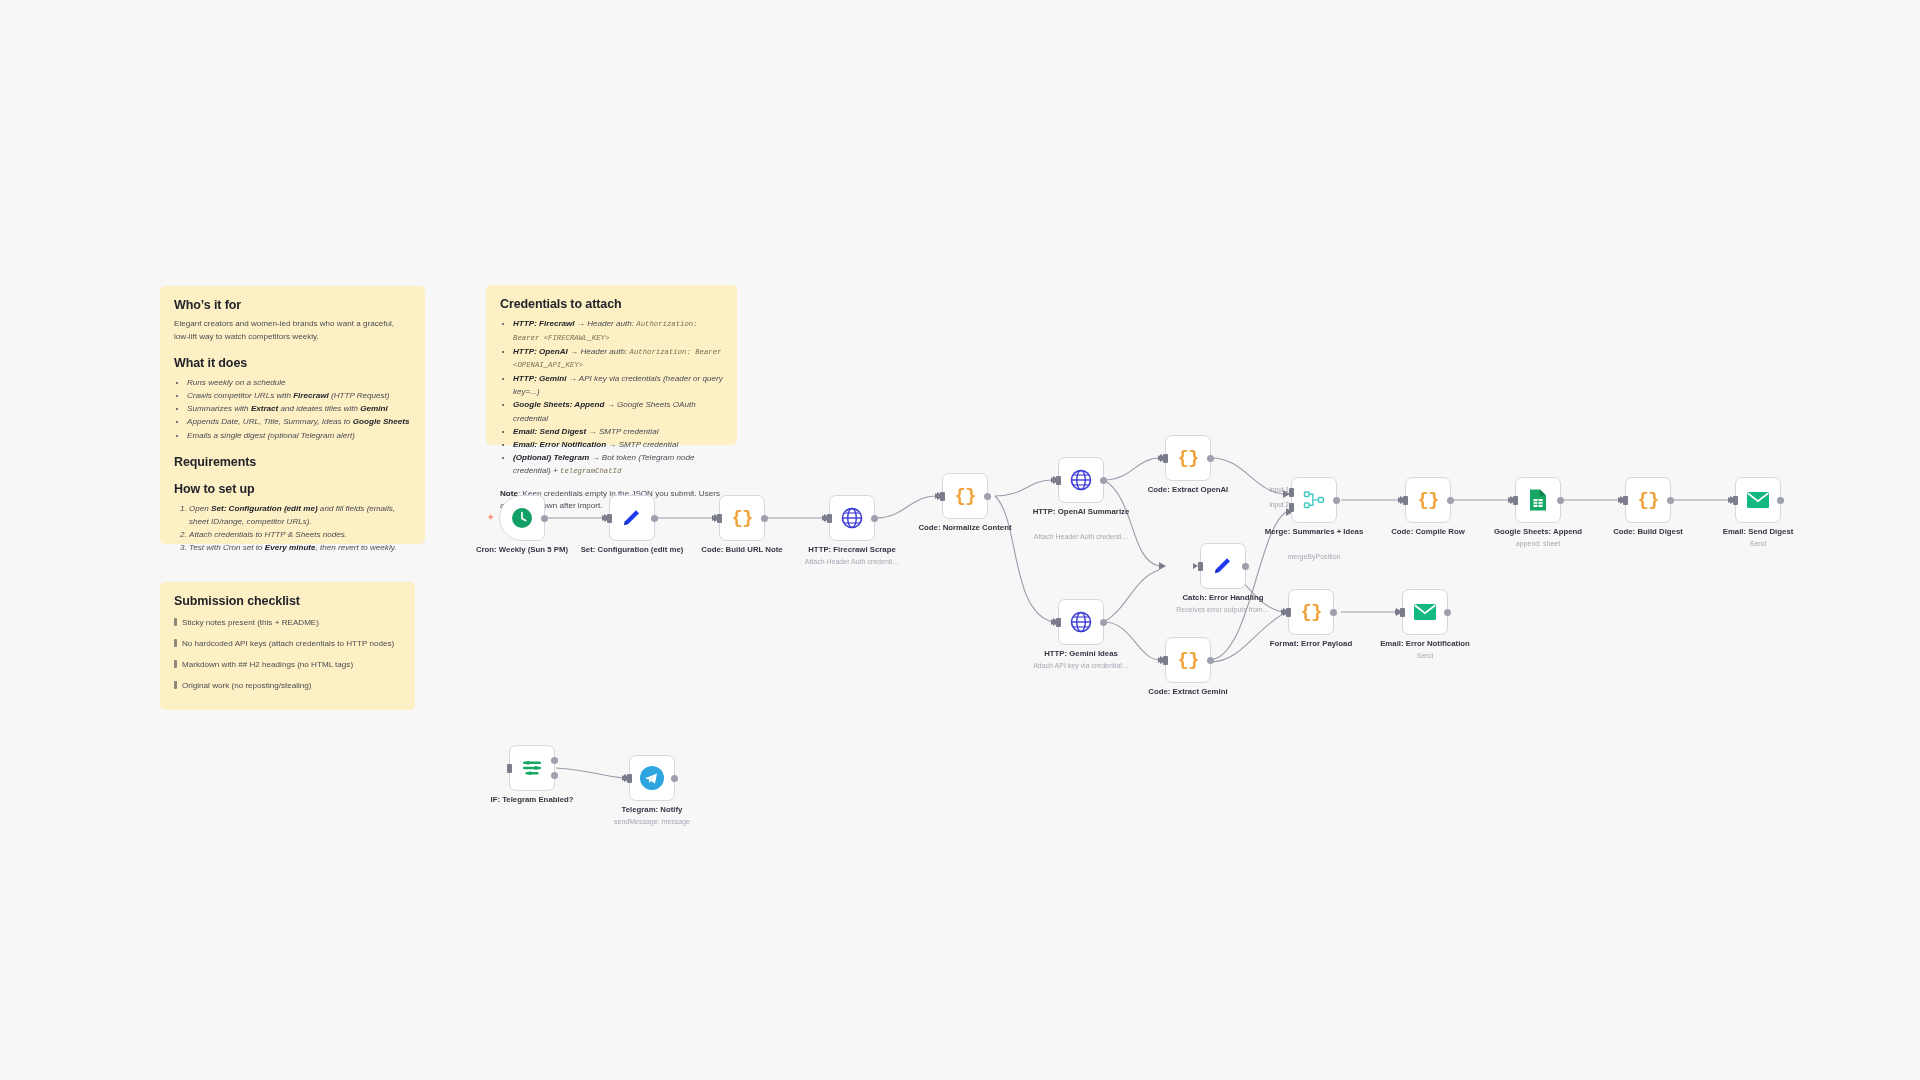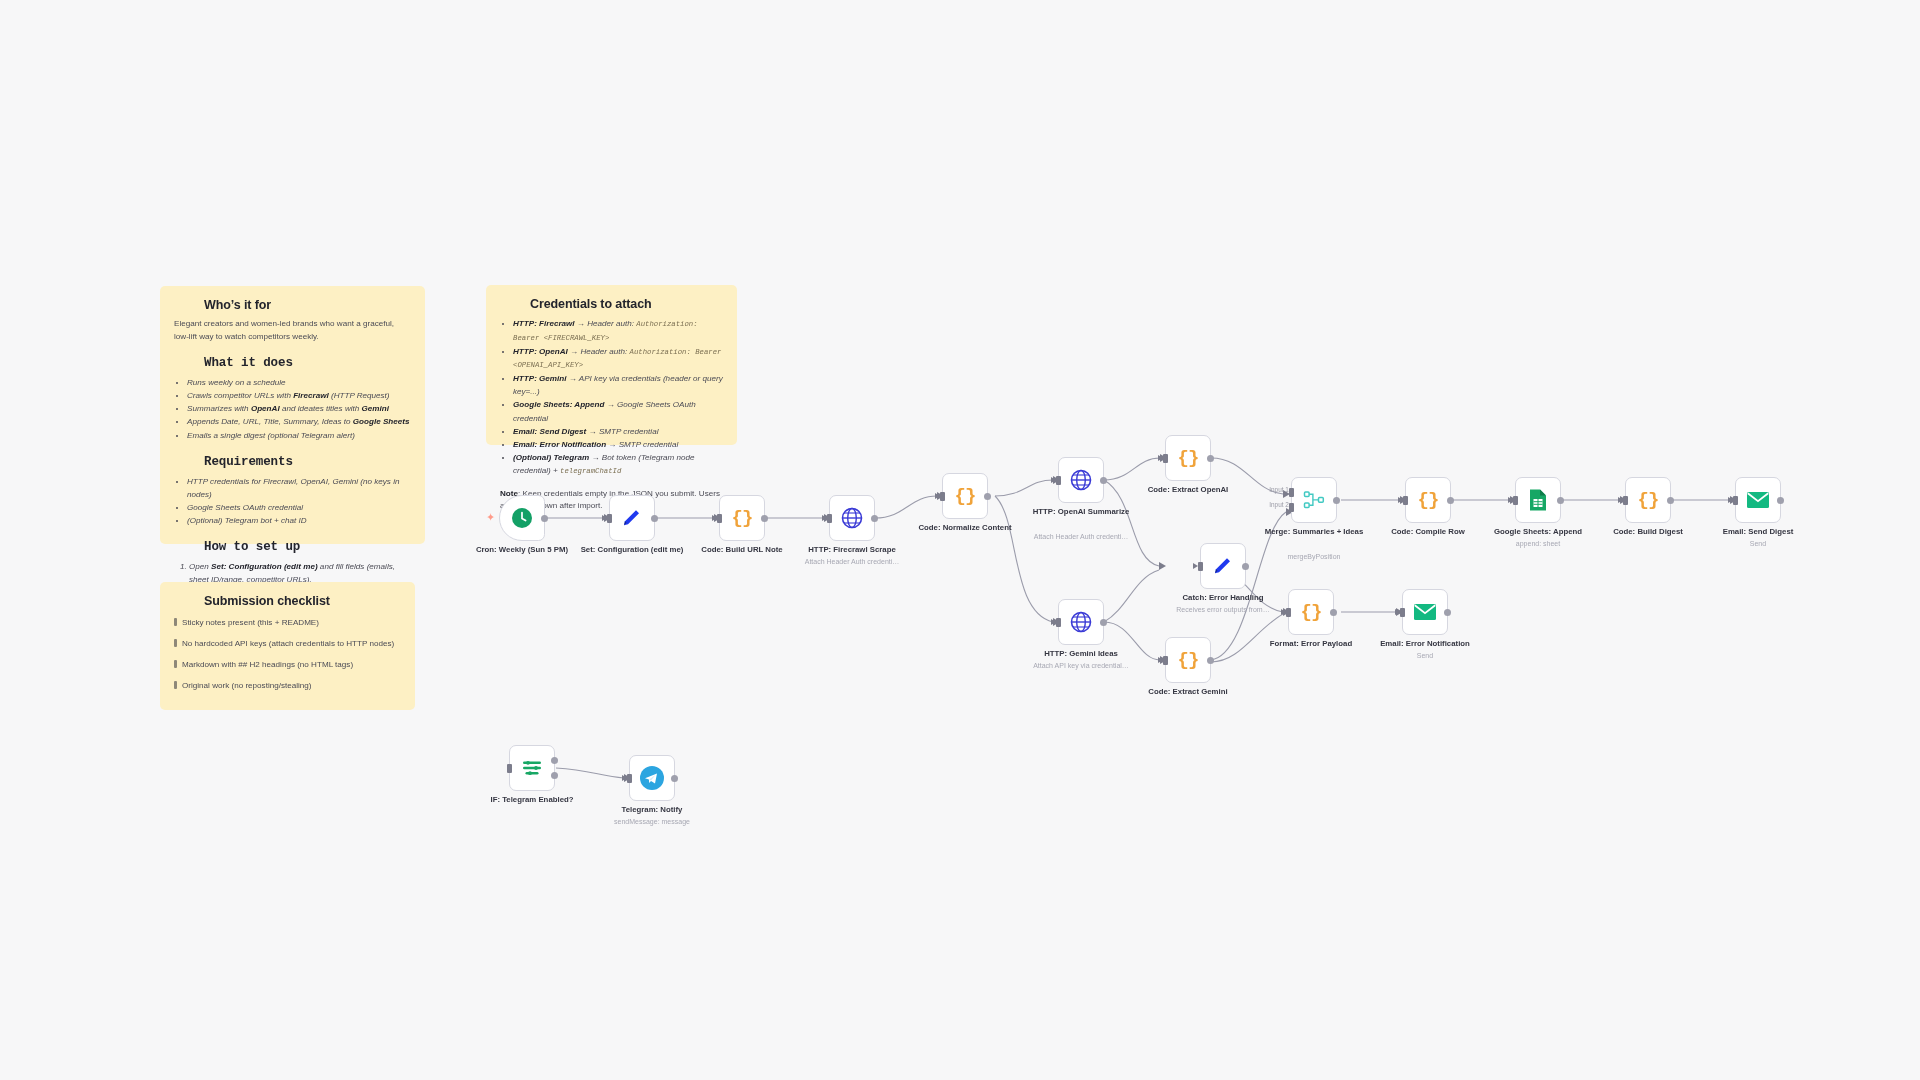--- a/index.html
+++ b/index.html
@@ -19,23 +19,22 @@
     border-radius: 5px;
     padding: 12px 14px 14px 14px;
     color: #3b3b44;
   }
   .sticky h2 {
     font-size: 12.5px;
     font-weight: bold;
     letter-spacing: -0.1px;
     margin-bottom: 6px;
     color: #23242c;
-    margin-left: 30px;
-  }
-  .sticky h2.nt { margin-top: 13px; font-family: Liberation Mono, monospace; }
+  }
+  .sticky h2.nt { margin-top: 13px; }
   .sticky p { font-size: 8.1px; line-height: 1.55; color: #4b4b55; }
   .sticky ul, .sticky ol { margin: 2px 0 0 13px; }
   .sticky li { font-size: 8.1px; line-height: 1.62; color: #4b4b55; font-style: italic; }
   .sticky ol { margin-left: 15px; }
   .sticky b { font-weight: bold; color: #23242c; }
   .mono { font-family: "Liberation Mono", monospace; font-size: 7.3px; color: #7b6f52; }
   .note-line { font-size: 8.1px; line-height: 1.55; margin-top: 10px; color: #4b4b55; }
 
   .check-row {
     font-size: 8.1px;
@@ -184,31 +183,26 @@
   </svg>
 
   <div class="sticky" style="left:160px; top:286px; width:265px; height:258px;">
     <h2>Who’s it for</h2>
     <p>Elegant creators and women-led brands who want a graceful, low-lift way to watch competitors weekly.</p>
 
     <h2 class="nt">What it does</h2>
     <ul>
       <li><span>Runs weekly on a schedule</span></li>
       <li>Crawls competitor URLs with <b>Firecrawl</b> (HTTP Request)</li>
-      <li>Summarizes with <b>OpenAI</b> and ideates titles with <b>Gemini</b></li>
+      <li>Summarizes with <b>Extract</b> and ideates titles with <b>Gemini</b></li>
       <li>Appends Date, URL, Title, Summary, Ideas to <b>Google Sheets</b></li>
       <li><span>Emails a single digest (optional Telegram alert)</span></li>
     </ul>
 
     <h2 class="nt">Requirements</h2>
-    <ul>
-      <li>HTTP credentials for Firecrawl, OpenAI, Gemini (no keys in nodes)</li>
-      <li>Google Sheets OAuth credential</li>
-      <li>(Optional) Telegram bot + chat ID</li>
-    </ul>
 
     <h2 class="nt">How to set up</h2>
     <ol>
       <li>Open <b>Set: Configuration (edit me)</b> and fill fields (emails, sheet ID/range, competitor URLs).</li>
       <li>Attach credentials to HTTP &amp; Sheets nodes.</li>
       <li>Test with Cron set to <b>Every minute</b>, then revert to weekly.</li>
     </ol>
   </div>
 
   <div class="sticky" style="left:160px; top:582px; width:255px; height:128px;">

